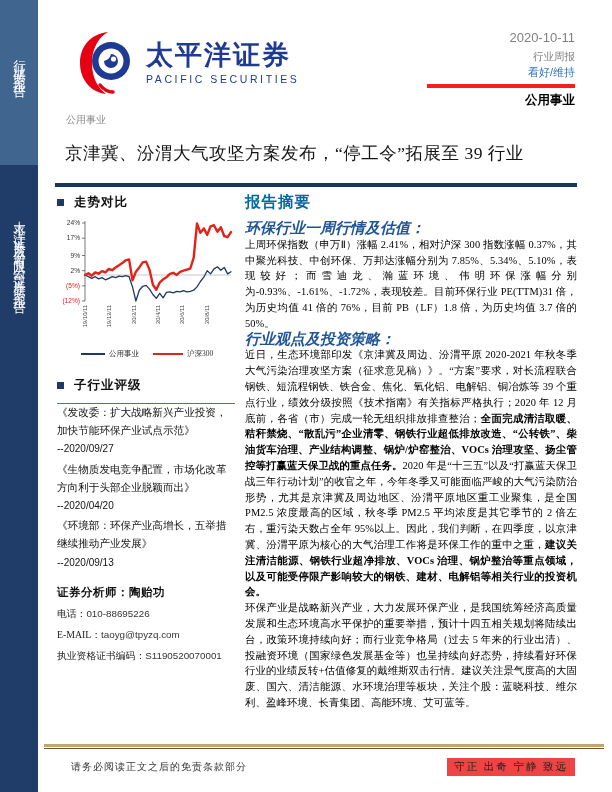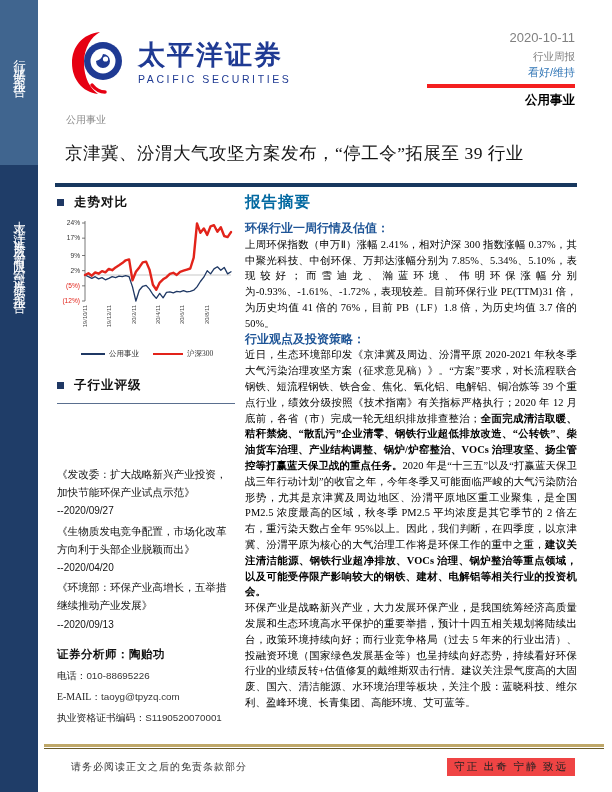--- a/index.html
+++ b/index.html
@@ -10,21 +10,21 @@
   
   .sidebar { position:absolute; left:0; top:0; width:38px; height:792px; }
   .sidebar-top { position:relative; width:38px; height:165px; background:#40658F; }
   .sidebar-bottom { position:relative; width:38px; height:627px; background:#1F3D68; }
   .vtext { writing-mode:vertical-rl; color:#fff; font-size:12.5px; letter-spacing:5px;
            position:absolute; left:50%; transform:translateX(-50%); white-space:nowrap; }
   .vtext.top { top:50px; }
   .vtext.bot { top:46px; letter-spacing:5px; }
 
   
-  .logo-wrap { position:absolute; left:70px; top:30px; display:flex; align-items:center; }
+  .logo-wrap { position:absolute; left:78px; top:30px; display:flex; align-items:center; }
   .logo-mark { width:58px; height:66px; }
   .brand { margin-left:10px; }
   .brand-cn { color:#1F3A93; font-size:27px; font-weight:bold; letter-spacing:2px; line-height:1.1; }
   .brand-en { color:#1F3A93; font-size:10.5px; letter-spacing:2.6px; font-family:"Liberation Sans",sans-serif; margin-top:2px; }
 
   .header-right { position:absolute; right:37px; top:28px; text-align:right; font-family:"Liberation Sans",sans-serif; }
   .hr-date { color:#808080; font-size:13px; line-height:1.55; }
   .hr-type { color:#808080; font-size:10.5px; line-height:1.55; }
   .hr-rating { color:#2E74B5; font-size:11px; line-height:1.5; }
   .hr-redline { width:148px; height:4px; background:#F41F1F; margin:3px 0 4px auto; }
@@ -40,33 +40,33 @@
   .bullet { width:7px; height:7px; background:#1F3864; margin-right:10px; flex:0 0 auto; }
   .sec-head-label { font-weight:bold; font-size:12.5px; color:#111; letter-spacing:1px; }
   .chart-box { margin-top:4px; }
   .legend { display:flex; justify-content:center; gap:14px; margin-top:2px; align-items:center; }
   .legend-item { display:flex; align-items:center; gap:4px; }
   .legend-swatch { display:inline-block; height:2px; }
   .legend-label { font-size:7.5px; color:#333; }
   .subrating { margin-top:18px; }
   .subrating-rule { margin-top:9px; border-top:1.3px solid #5a6f8f; width:178px; }
 
-  .reports { margin-top:62px; font-size:10.6px; line-height:1.72; color:#111; }
+  .reports { font-size:10.6px; line-height:1.72; color:#111; }
   .report-item { margin-bottom:3px; }
   .report-item .rdate { font-family:"Liberation Sans",sans-serif; font-size:10px; }
 
   .analyst { margin-top:14px; }
   .analyst-head { font-weight:bold; font-size:11.5px; color:#111; margin-bottom:8px; letter-spacing:0.5px; }
   .contact-line { font-size:9.8px; color:#222; margin-bottom:8px; }
   .contact-line .val { font-family:"Liberation Sans",sans-serif; color:#333; }
 
   
   .right-col { position:absolute; left:245px; top:192px; width:332px; }
   .summary-title { font-size:15.5px; font-weight:bold; color:#0369a1; letter-spacing:1px; margin-bottom:8px; }
-  .subhead { color:#1F5597; font-weight:bold; font-size:12px; line-height:15.8px; }
+  .subhead { color:#1F5597; font-weight:bold; font-size:15px; line-height:15.8px;font-style:italic; }
   .para { font-size:10.4px; line-height:15.8px; text-align:justify; color:#000; letter-spacing:0.1px; }
   .para b { font-weight:bold; }
 
   
   .footer-rule { position:absolute; left:44px; top:744px; width:560px; height:5px;
                  border-top:3px solid #BFA869; border-bottom:1px solid #6b5c2a; }
   .footer-row { position:absolute; left:0; top:760px; width:612px; }
   .footer-left { position:absolute; left:71px; top:0; font-size:10px; color:#333; letter-spacing:1px; }
   .footer-right { position:absolute; right:37px; top:-2px; background:#ef4444; padding:2px 7px;
                   font-size:10.5px; color:#222; letter-spacing:2px; }

